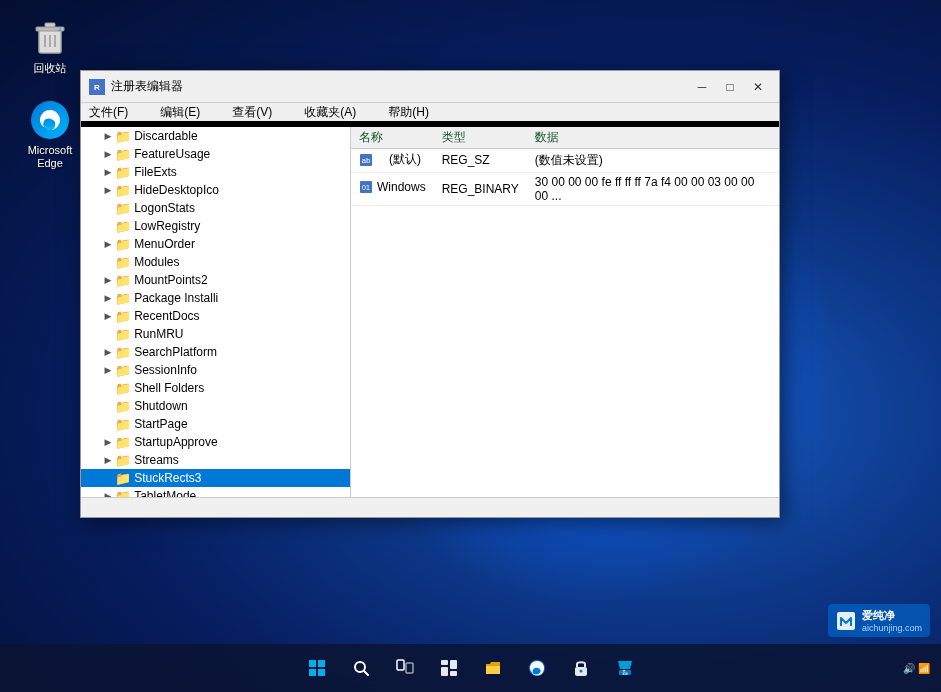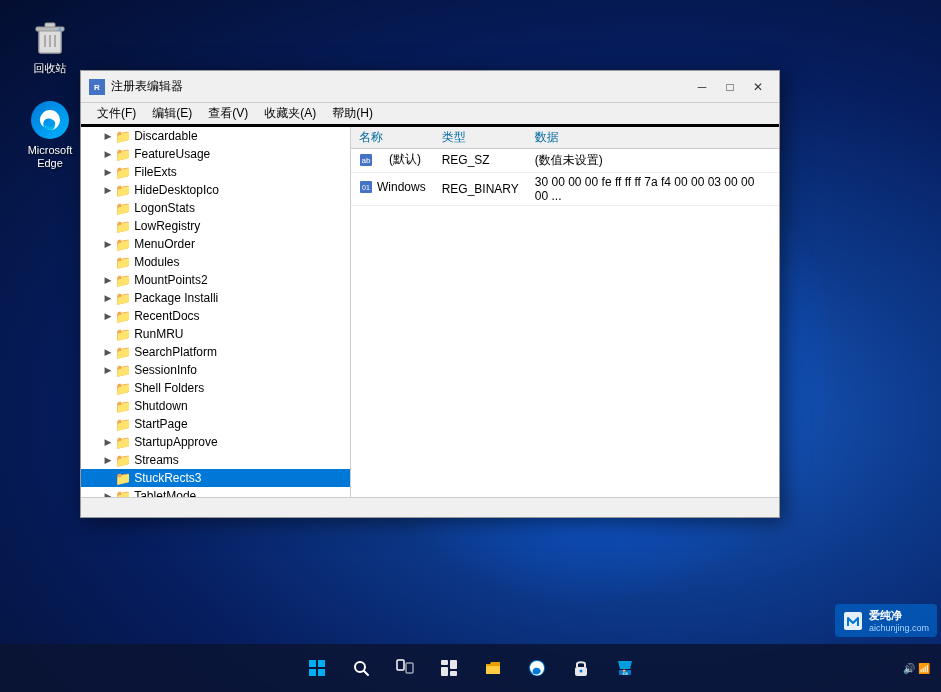--- a/index.html
+++ b/index.html
@@ -115,21 +115,21 @@
     .taskbar-right {
       position: absolute;
       right: 10px;
       display: flex;
       align-items: center;
       gap: 4px;
     }
     .watermark {
       position: absolute;
       bottom: 55px;
-      right: 4px;
+      right: 11px;
       display: flex;
       align-items: center;
       gap: 6px;
       background: rgba(0,100,200,0.7);
       padding: 4px 8px;
       border-radius: 4px;
     }
     .watermark-text {
       color: white;
       font-size: 11px;
@@ -190,23 +190,23 @@
       background: transparent;
       border: none;
       color: #333;
     }
 
     
     .menu-bar {
       height: 24px;
       display: flex;
       align-items: center;
-      padding: 0 8px;
-      gap: 0;
-      border-bottom: 3px solid #000000;
+      padding: 0 0;
+      gap: 16px;
+      border-bottom: 6px solid #000000;
       background: #f0f0f0;
     }
     .menu-item {
       padding: 2px 8px;
       font-size: 12px;
       color: #000;
       cursor: pointer;
       border-radius: 2px;
     }
 
@@ -277,21 +277,21 @@
       width: 100%;
       border-collapse: collapse;
       font-size: 12px;
     }
     .details-table th {
       background: #f0f0f0;
       border-bottom: 1px solid #ccc;
       text-align: left;
       padding: 2px 8px;
       font-weight: normal;
-      color: #0369a1;
+      color: #14532d;
     }
     .details-table td {
       padding: 2px 8px;
       border-bottom: 1px solid #eee;
       color: #000;
     }
 
     
     .tree-panel::-webkit-scrollbar { width: 8px; }
     .tree-panel::-webkit-scrollbar-track { background: #f5f5f5; }

